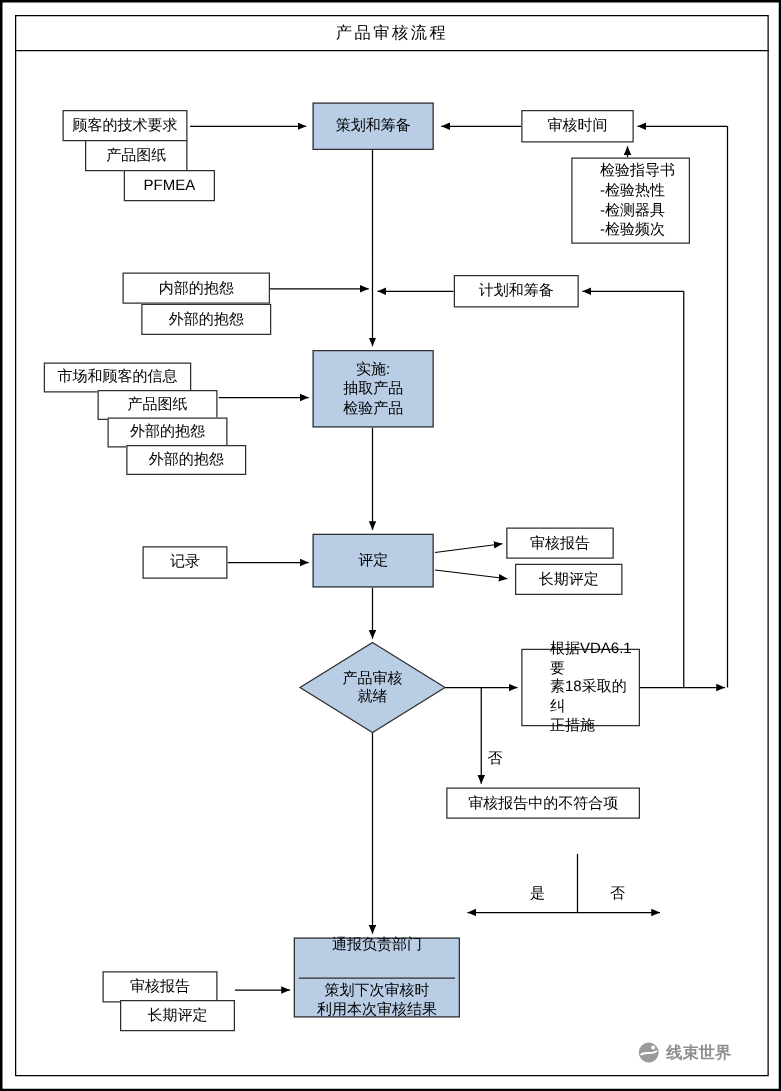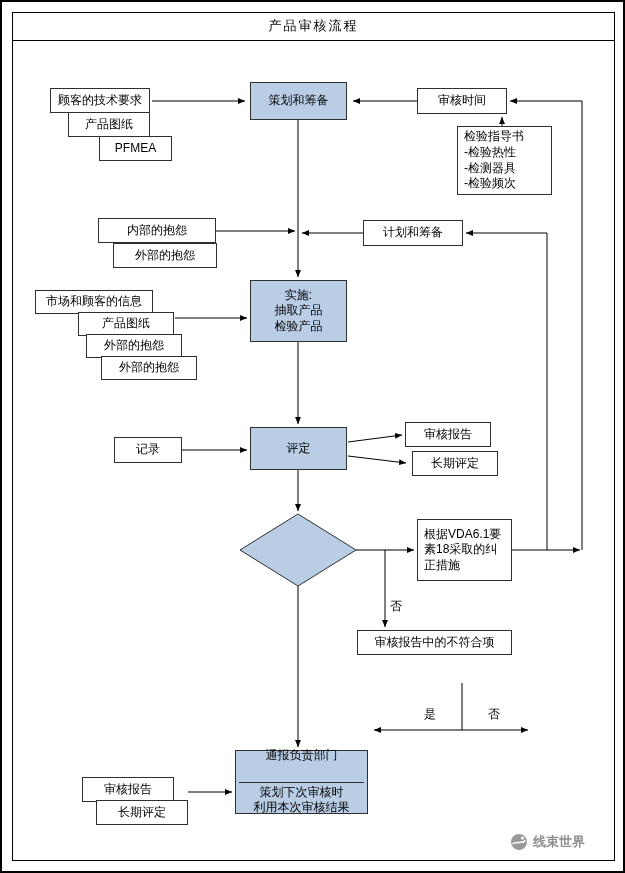--- a/index.html
+++ b/index.html
@@ -16,21 +16,21 @@
     font-size:13px; letter-spacing:2px; z-index:2;
   }
   svg.layer { position:absolute; left:0; top:0; z-index:1; }
   .node {
     position:absolute; z-index:2; border:1px solid #2f2f2f; background:#fff;
     display:flex; align-items:center; justify-content:center; text-align:center;
     font-size:12px; line-height:1.3;
   }
   .node.blue { background:var(--node-fill, #b9cde5); }
   .node.col { flex-direction:column; }
-  .node.left { align-items:flex-start; text-align:left; padding-left:6px; }
+  .node.left { align-items:flex-start; text-align:left; padding-left:22px; }
   .sep { display:block; width:96%; text-align:center; border-bottom:1px solid #2f2f2f; padding-bottom:18px; margin-bottom:2px; }
   .dtext {
     position:absolute; z-index:2; display:flex; flex-direction:column;
     align-items:center; justify-content:center; font-size:12px; line-height:1.25;
   }
   .lbl { position:absolute; z-index:2; font-size:12px; }
   .watermark {
     position:absolute; left:508px; top:831px; z-index:2; display:flex; align-items:flex-end; gap:5px;
     color:var(--watermark-color,#8f8f8f); font-size:13px; font-weight:bold;
   }
@@ -106,20 +106,24 @@
   <div class="node" style="left:33px;top:288px;width:118px;height:24px">市场和顾客的信息</div>
   <div class="node" style="left:76px;top:310px;width:96px;height:24px">产品图纸</div>
   <div class="node" style="left:84px;top:332px;width:96px;height:24px">外部的抱怨</div>
   <div class="node" style="left:99px;top:354px;width:96px;height:24px">外部的抱怨</div>
 
   <div class="node" style="left:112px;top:435px;width:68px;height:26px">记录</div>
   <div class="node blue" style="left:248px;top:425px;width:97px;height:43px">评定</div>
   <div class="node" style="left:403px;top:420px;width:86px;height:25px">审核报告</div>
   <div class="node" style="left:410px;top:449px;width:86px;height:25px">长期评定</div>
 
+  <div class="dtext" style="left:258px;top:531px;width:76px;height:34px">
+    <span>产品审核</span>
+    <span>就绪</span>
+  </div>
 
   <div class="node col left" style="left:415px;top:517px;width:95px;height:62px">
     <span>根据VDA6.1要</span>
     <span>素18采取的纠</span>
     <span>正措施</span>
   </div>
 
   <span class="lbl" style="left:388px;top:596px">否</span>
   <div class="node" style="left:355px;top:628px;width:155px;height:25px">审核报告中的不符合项</div>
   <span class="lbl" style="left:422px;top:704px">是</span>

